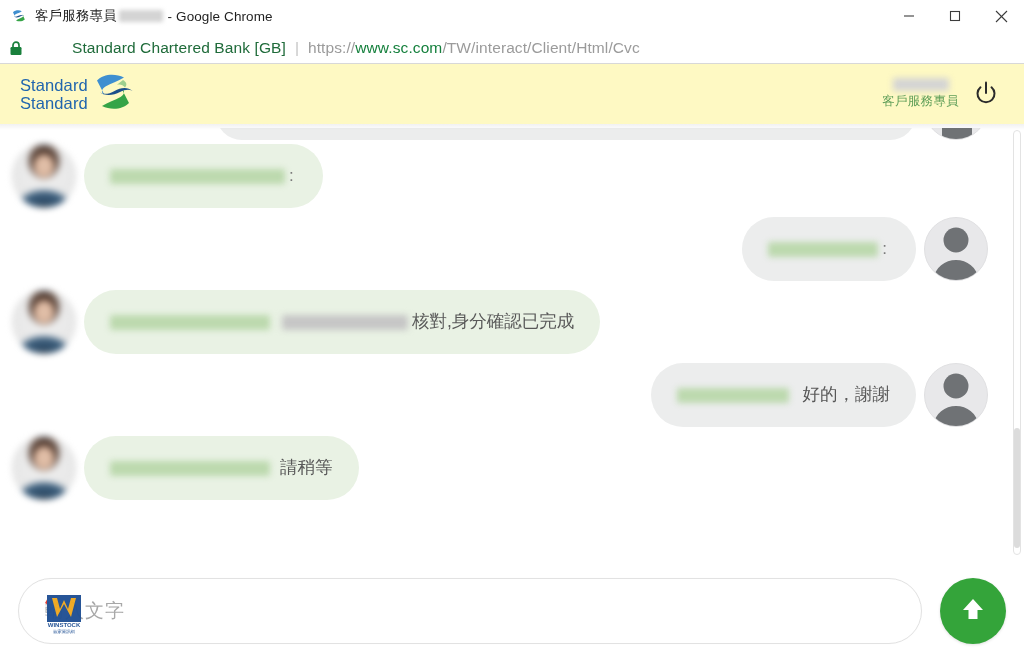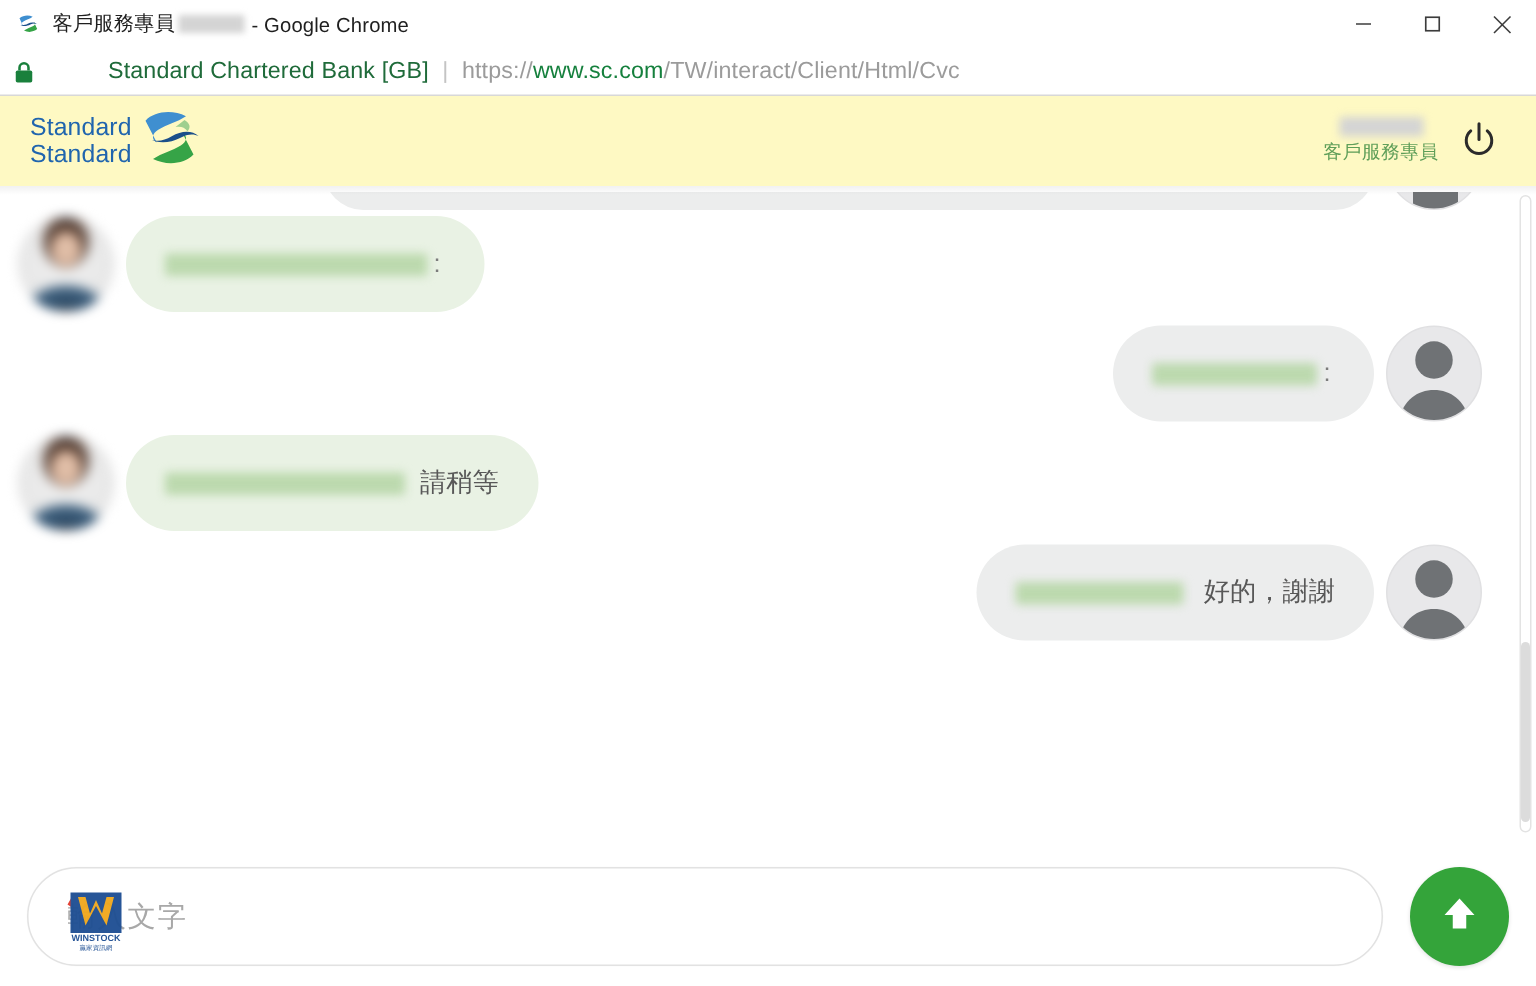--- a/index.html
+++ b/index.html
@@ -309,39 +309,47 @@
             <span class="colon">:</span>
           </div>
           <div class="avatar generic">
             <svg width="62" height="62" viewBox="0 0 62 62">
               <circle cx="31" cy="22" r="12.5" fill="#6f7275"></circle>
               <path d="M8 62c2-13 12-20 23-20s21 7 23 20z" fill="#6f7275"></path>
             </svg>
           </div>
         </div>
 
+        <div class="msg-row agent">
+          <div class="avatar photo"></div>
+          <div class="bubble green agent-b">
+            <span class="meta-redact green-r" style="width:160px;height:15px;"></span>
+            <span class="meta-redact gray-r" style="width:126px;height:15px;margin-left:8px;"></span>
+            <span class="msg-text">核對,身分確認已完成</span>
+          </div>
+        </div>
+
+        <div class="msg-row user">
+          <div class="bubble gray user-b">
+            <span class="meta-redact green-r" style="width:112px;height:15px;"></span>
+            <span class="msg-text" style="margin-left:10px;">好的，謝謝</span>
+          </div>
+          <div class="avatar generic">
+            <svg width="62" height="62" viewBox="0 0 62 62">
+              <circle cx="31" cy="22" r="12.5" fill="#6f7275"></circle>
+              <path d="M8 62c2-13 12-20 23-20s21 7 23 20z" fill="#6f7275"></path>
+            </svg>
+          </div>
+        </div>
 
         <div class="msg-row agent">
           <div class="avatar photo"></div>
           <div class="bubble green agent-b">
             <span class="meta-redact green-r" style="width:160px;height:15px;"></span>
             <span class="msg-text" style="margin-left:6px;">請稍等</span>
-          </div>
-        </div>
-
-        <div class="msg-row user">
-          <div class="bubble gray user-b">
-            <span class="meta-redact green-r" style="width:112px;height:15px;"></span>
-            <span class="msg-text" style="margin-left:10px;">好的，謝謝</span>
-          </div>
-          <div class="avatar generic">
-            <svg width="62" height="62" viewBox="0 0 62 62">
-              <circle cx="31" cy="22" r="12.5" fill="#6f7275"></circle>
-              <path d="M8 62c2-13 12-20 23-20s21 7 23 20z" fill="#6f7275"></path>
-            </svg>
           </div>
         </div>
 
       </div>
 
       <div class="scrollbar">
         <div class="sb-track">
           <div class="sb-thumb"></div>
         </div>
       </div>

